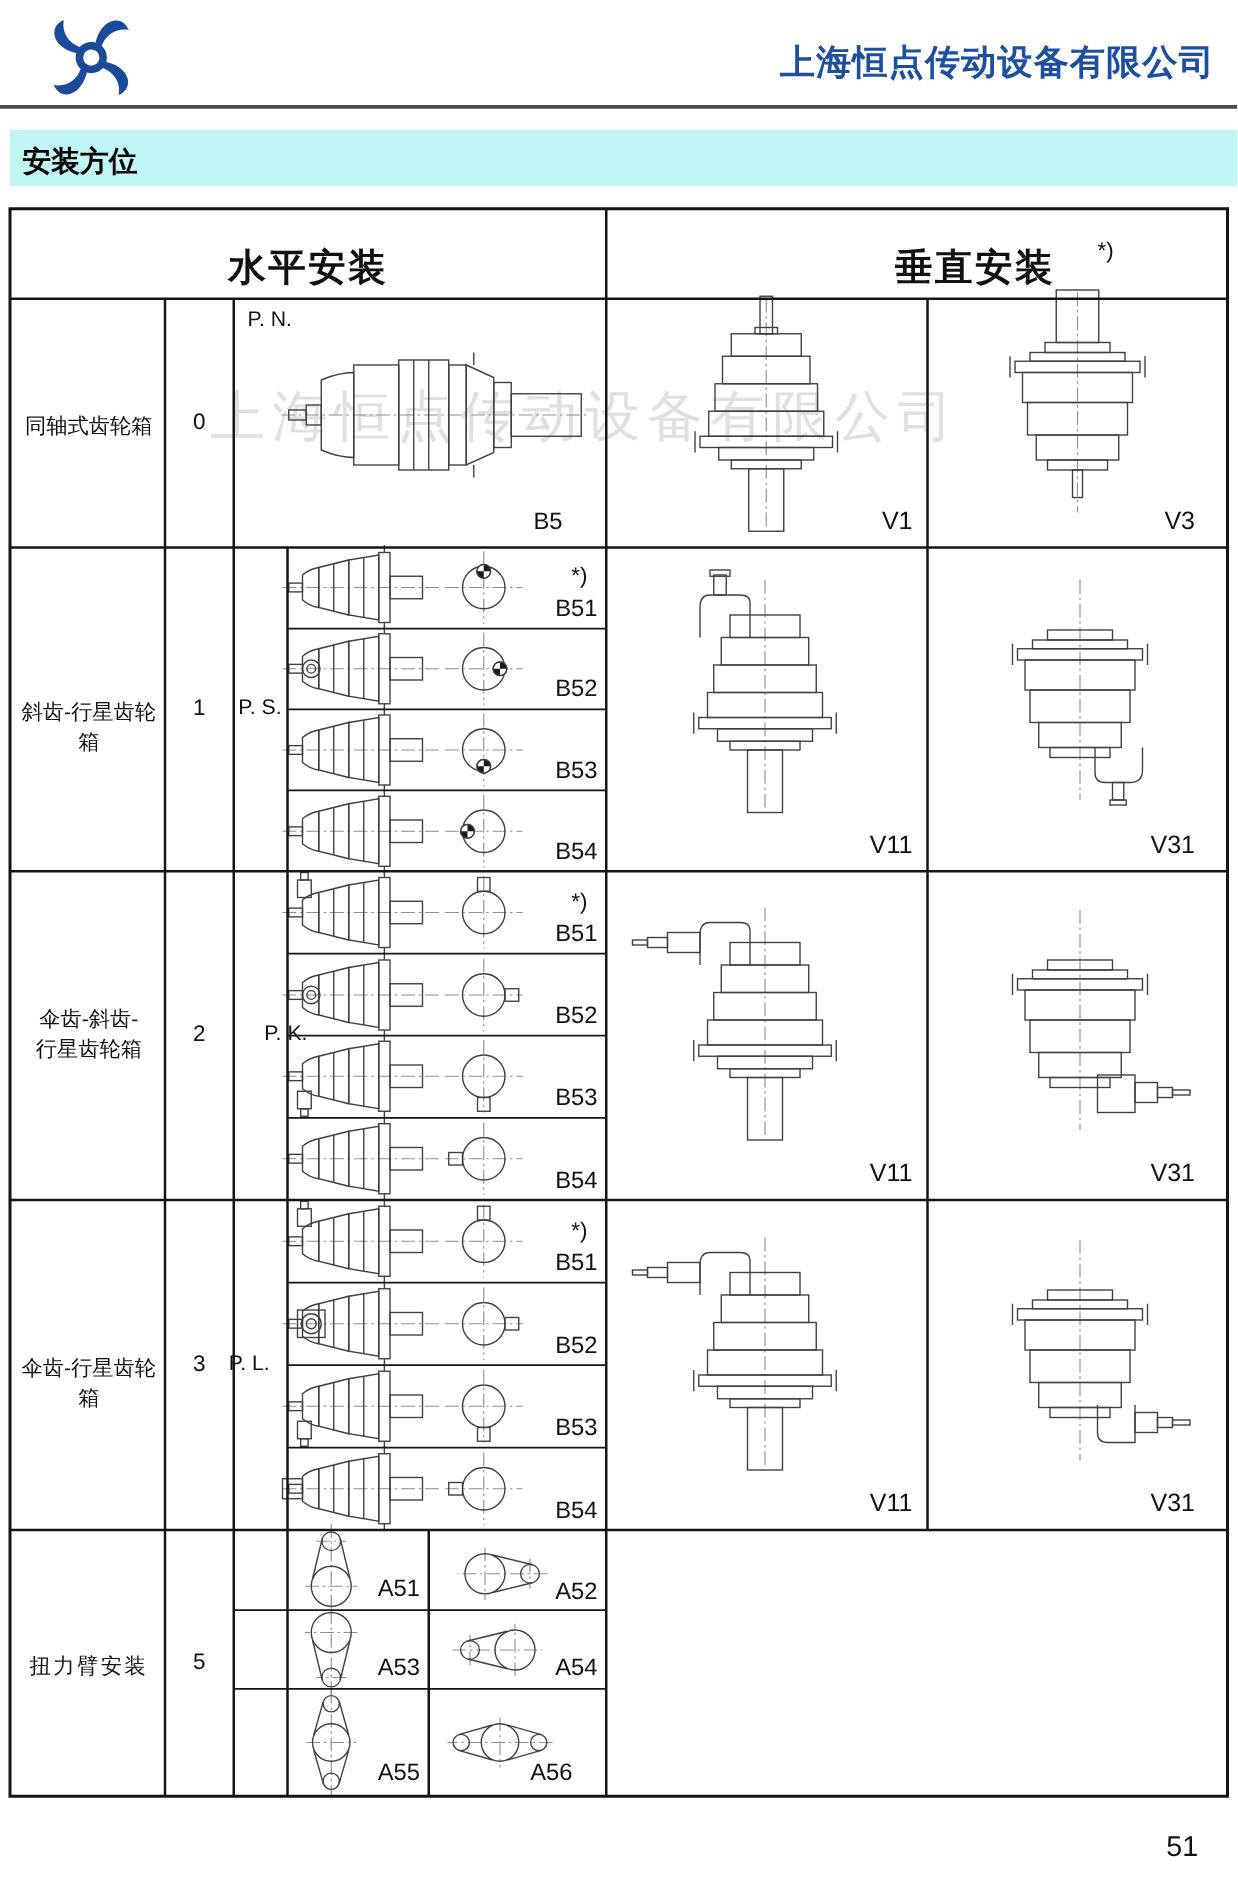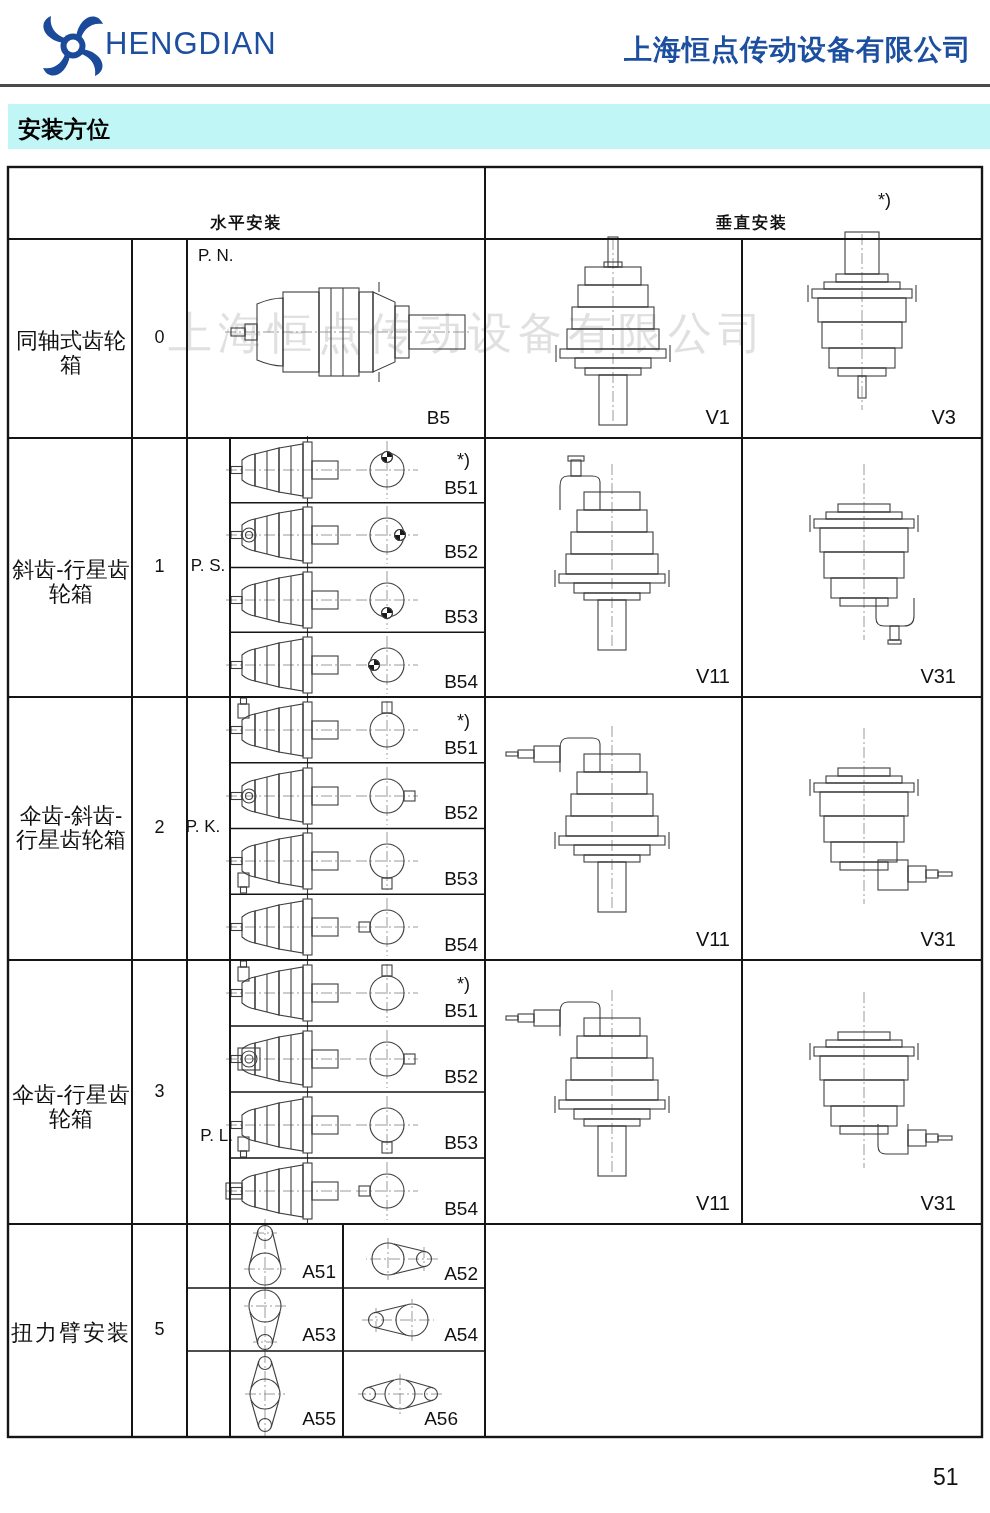--- a/index.html
+++ b/index.html
@@ -13,22 +13,22 @@
   .company { font-size:28px; color:#1d4fa0; font-weight:700; letter-spacing:1px; }
   .hrule { left:0; top:84px; width:990px; height:3px; background:#4a4a4a; }
   .titlebar { left:8px; top:104px; width:982px; height:45px; background:#c1f6f6; }
   .titletext { left:18px; top:114px; font-size:23px; font-weight:700; color:#000; }
 
   
   .watermark { left:168px; top:304px; font-size:44px; letter-spacing:6px; color:#e0e0e0;
                white-space:nowrap; z-index:1; mix-blend-mode:darken; }
 
   
-  .hdrword  { font-size:16px; font-weight:700; letter-spacing:2px;margin-top:19px; }
-  .typelbl  { font-size:22px; text-align:center; white-space:pre-line; line-height:24px; }
+  .hdrword  { font-size:30px; font-weight:700; letter-spacing:2px; }
+  .typelbl  { font-size:17px; text-align:center; white-space:pre-line; line-height:24px; }
   .codelbl  { font-size:18px; text-align:center; }
   .serieslbl{ font-size:17px; }
   .poslbl   { font-size:19px; text-align:right; }
   .vlbl     { font-size:20px; text-align:right; }
   .notelbl  { font-size:18px; text-align:right; }
   .footnote { font-size:18px; line-height:27px; }
   .footnote .ln2 { margin-left:50px; }
   .pagenum  { font-size:23px;text-align:right; }
 
   .txt { z-index:3; }
@@ -51,21 +51,20 @@
   <svg class="abs" style="left:33px;top:10px;z-index:3" width="80" height="72" viewBox="-40 -36 80 72">
     <g fill="#1b4a9b" stroke="none">
       <path d="M3,-9 C 6,-30 24,-36 30,-22 C 18,-24 9,-16 7,-4 Z"></path>
       <path d="M9,3 C 30,6 36,24 22,30 C 24,18 16,9 4,7 Z"></path>
       <path d="M-3,9 C -6,30 -24,36 -30,22 C -18,24 -9,16 -7,4 Z"></path>
       <path d="M-9,-3 C -30,-6 -36,-24 -22,-30 C -24,-18 -16,-9 -4,-7 Z"></path>
       <circle r="12.5"></circle>
       <circle r="6.5" fill="#ffffff"></circle>
     </g>
   </svg>
-  <span class="abs txt brand" style="left:105px;top:26px">HENGDIAN</span>
   <span class="abs txt company" style="left:624px;top:31px">上海恒点传动设备有限公司</span>
   <div class="abs hrule"></div>
 
   <div class="abs titlebar"></div>
   <span class="abs txt titletext">安装方位</span>
 
   <span class="abs watermark">上海恒点传动设备有限公司</span>
 
   <svg id="tech" width="990" height="1513">
     <defs>
@@ -360,32 +359,32 @@
   <span class="abs txt poslbl" style="left:424px;top:477px;width:54px">B51</span>
   <span class="abs txt poslbl" style="left:424px;top:541px;width:54px">B52</span>
   <span class="abs txt poslbl" style="left:424px;top:606px;width:54px">B53</span>
   <span class="abs txt poslbl" style="left:424px;top:671px;width:54px">B54</span>
   <span class="abs txt vlbl" style="left:640px;top:665px;width:90px">V11</span>
   <span class="abs txt vlbl" style="left:866px;top:665px;width:90px">V31</span>
 
   <span class="abs txt typelbl" style="left:10px;top:804px;width:122px">伞齿-斜齿-
 行星齿轮箱</span>
   <span class="abs txt codelbl" style="left:132px;top:817px;width:55px">2</span>
-  <span class="abs txt serieslbl" style="left:178px;top:817px;width:50px;text-align:center">P. K.</span>
+  <span class="abs txt serieslbl" style="left:196px;top:817px;width:50px;text-align:right">P. K.</span>
   <span class="abs txt notelbl" style="left:418px;top:711px;width:52px">*)</span>
   <span class="abs txt poslbl" style="left:424px;top:737px;width:54px">B51</span>
   <span class="abs txt poslbl" style="left:424px;top:802px;width:54px">B52</span>
   <span class="abs txt poslbl" style="left:424px;top:868px;width:54px">B53</span>
   <span class="abs txt poslbl" style="left:424px;top:934px;width:54px">B54</span>
   <span class="abs txt vlbl" style="left:640px;top:928px;width:90px">V11</span>
   <span class="abs txt vlbl" style="left:866px;top:928px;width:90px">V31</span>
 
   <span class="abs txt typelbl" style="left:10px;top:1083px;width:122px">伞齿-行星齿轮箱</span>
   <span class="abs txt codelbl" style="left:132px;top:1081px;width:55px">3</span>
-  <span class="abs txt serieslbl" style="left:183px;top:1126px;width:50px;text-align:right">P. L.</span>
+  <span class="abs txt serieslbl" style="left:183px;top:1081px;width:50px;text-align:left">P. L.</span>
   <span class="abs txt notelbl" style="left:418px;top:974px;width:52px">*)</span>
   <span class="abs txt poslbl" style="left:424px;top:1000px;width:54px">B51</span>
   <span class="abs txt poslbl" style="left:424px;top:1066px;width:54px">B52</span>
   <span class="abs txt poslbl" style="left:424px;top:1132px;width:54px">B53</span>
   <span class="abs txt poslbl" style="left:424px;top:1198px;width:54px">B54</span>
   <span class="abs txt vlbl" style="left:640px;top:1192px;width:90px">V11</span>
   <span class="abs txt vlbl" style="left:866px;top:1192px;width:90px">V31</span>
 
   <span class="abs txt typelbl" style="left:10px;top:1321px;width:122px;letter-spacing:2px">扭力臂安装</span>
   <span class="abs txt codelbl" style="left:132px;top:1319px;width:55px">5</span>

